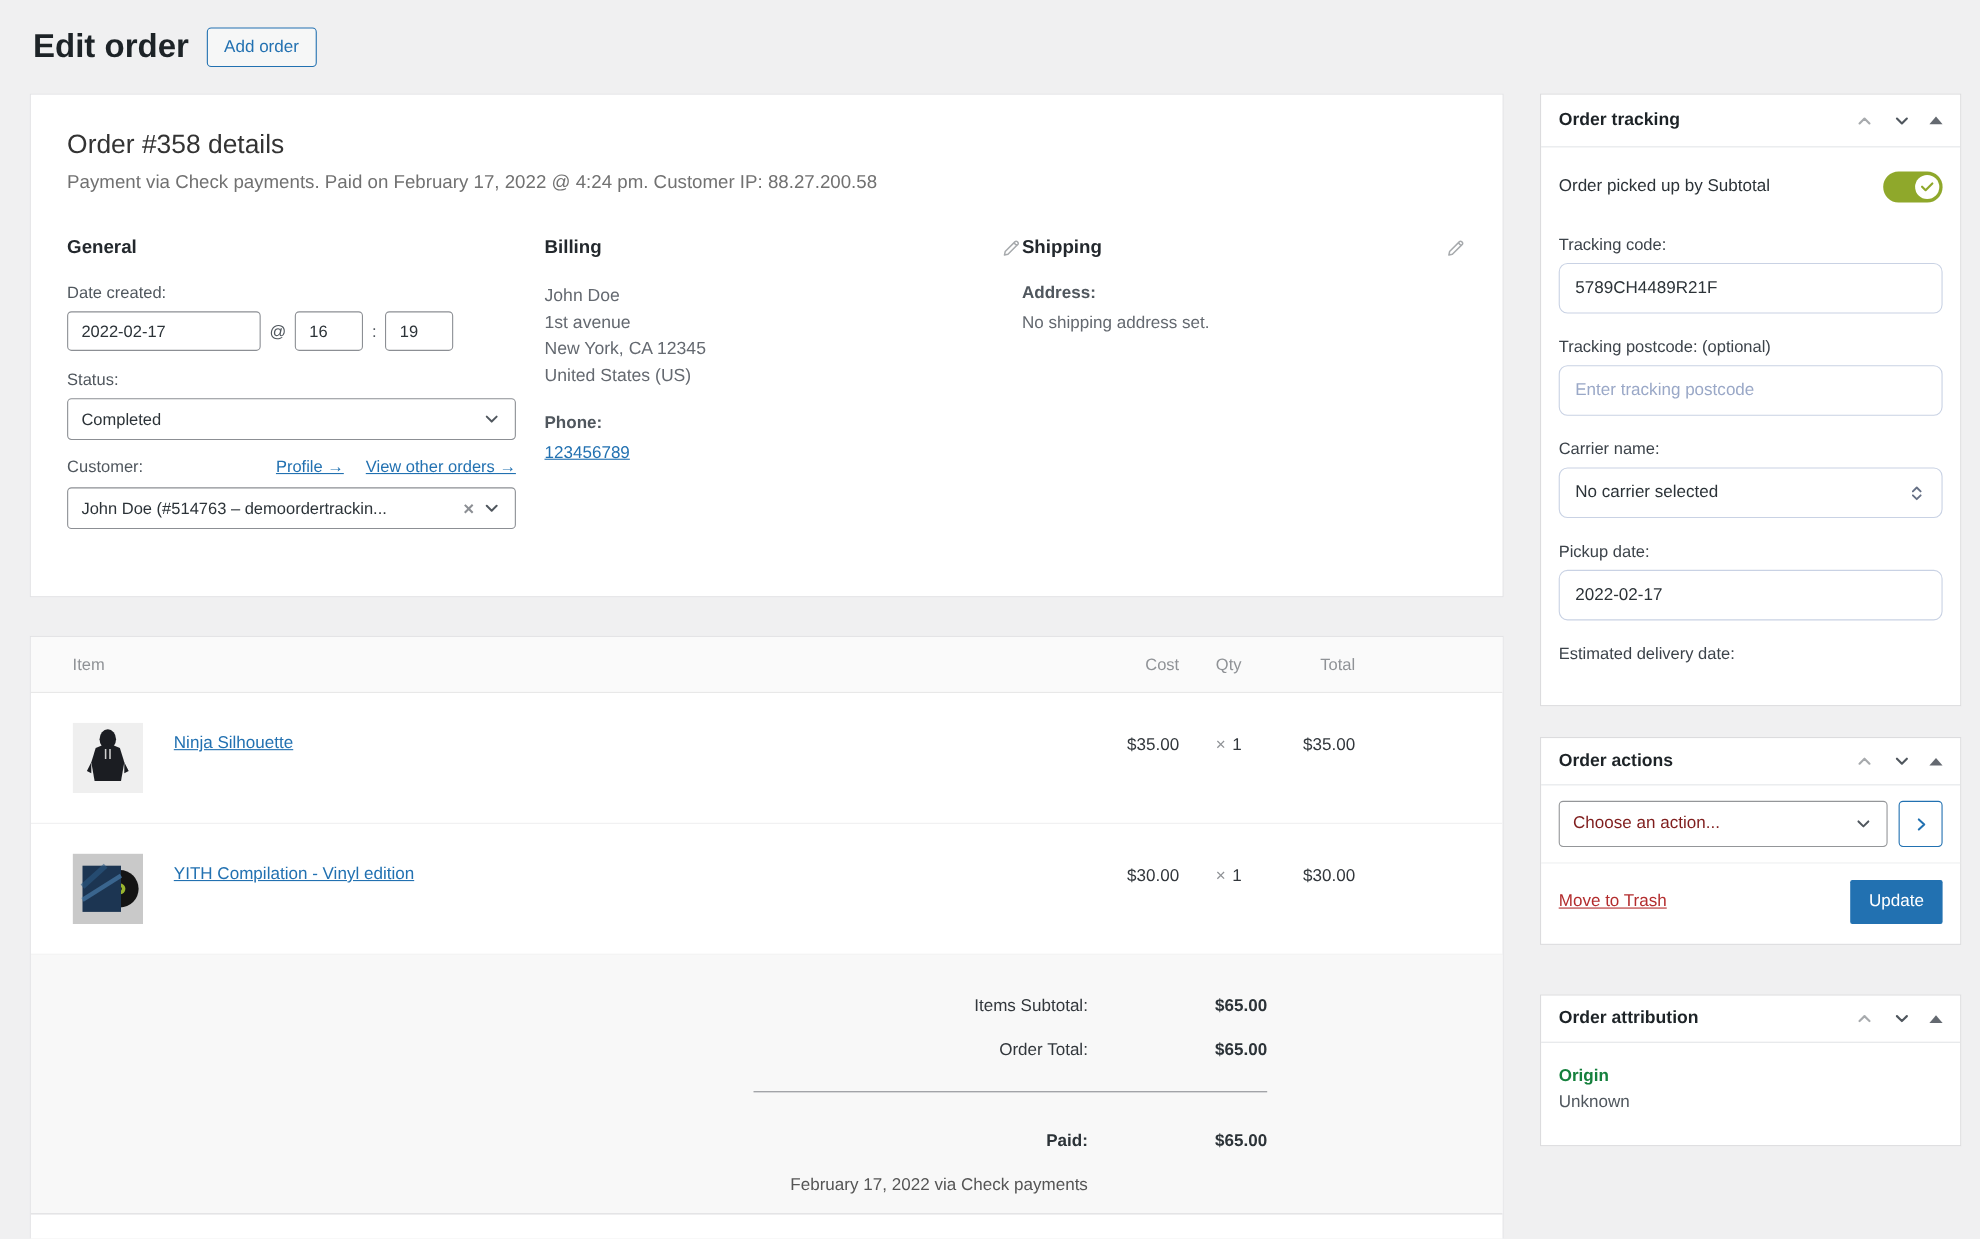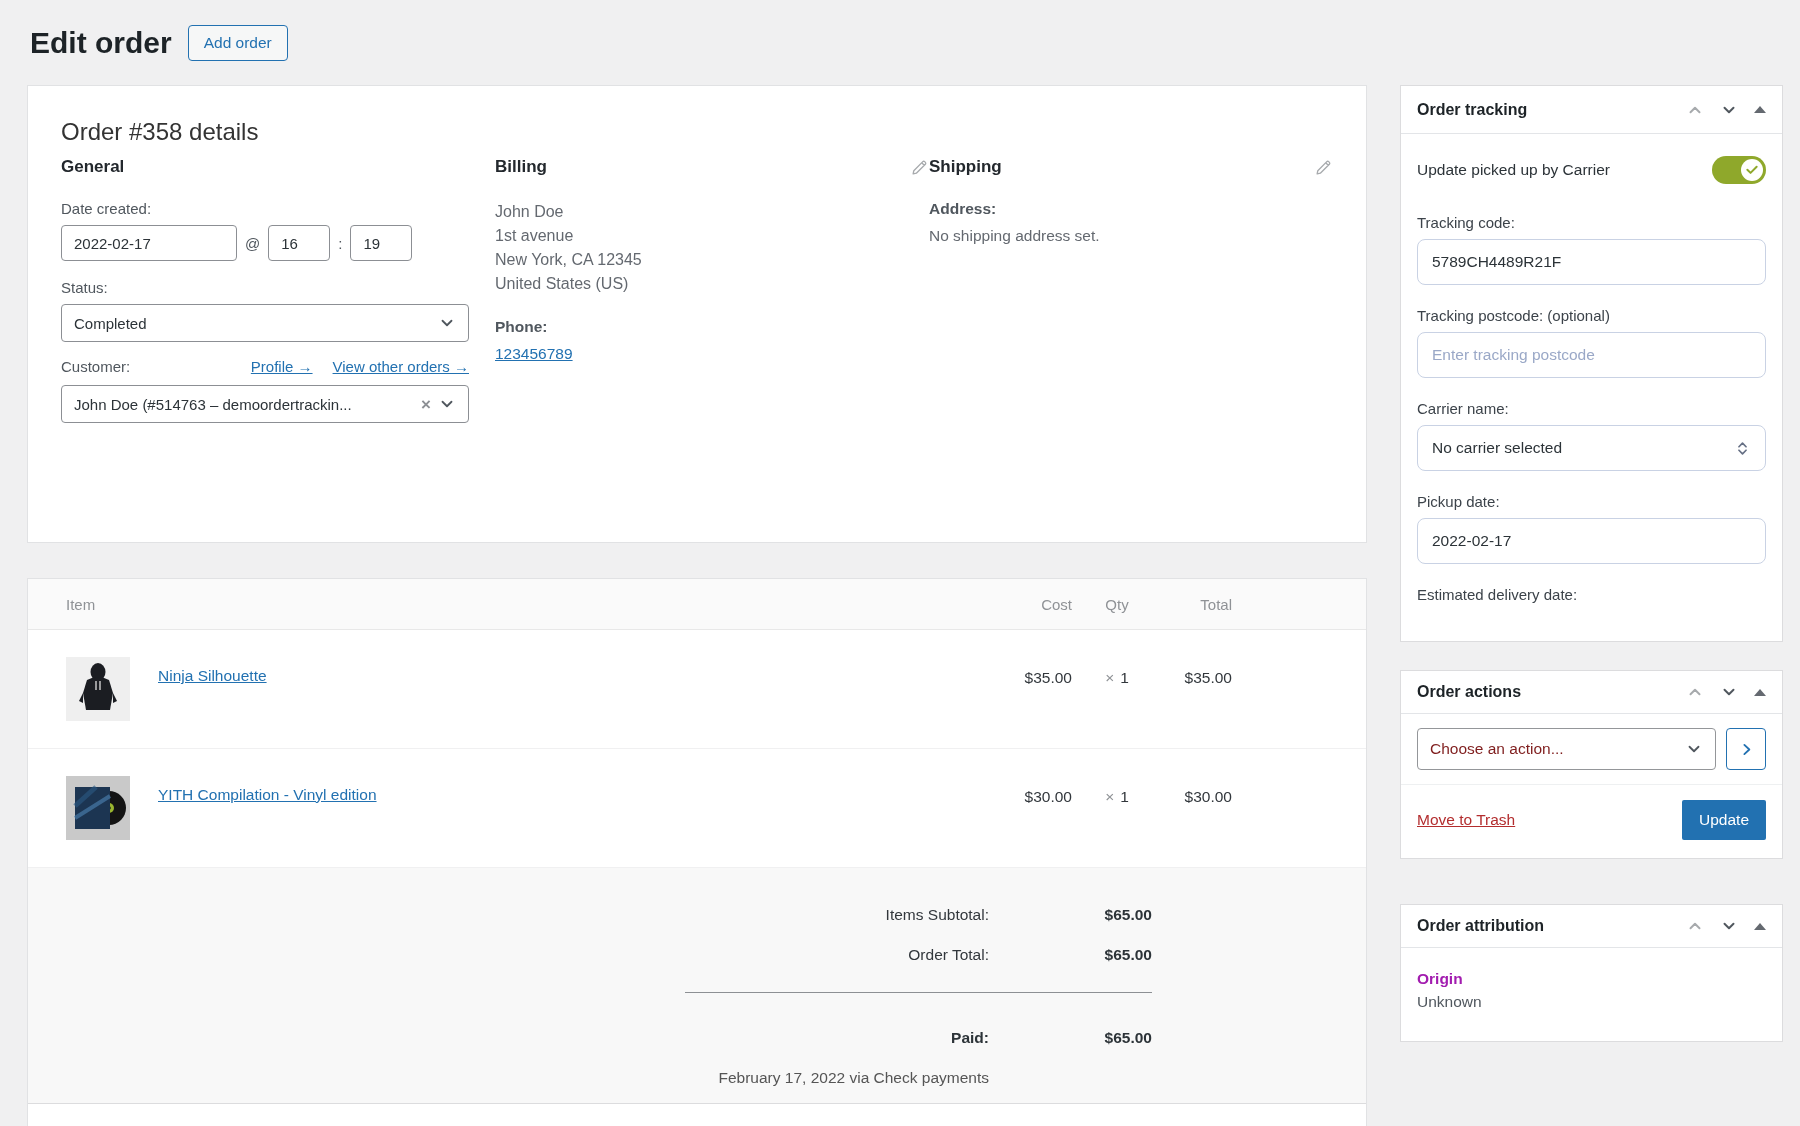--- a/index.html
+++ b/index.html
@@ -145,35 +145,36 @@
   .p-foot { border-top:1px solid #eef0f1; padding:15px 16px 18px; display:flex; justify-content:space-between; align-items:center; }
   .trash-link { color:#b32d2e; text-decoration:underline; font-size:15.5px; }
   .update-btn {
     background:#2271b1; color:#fff; border:none; border-radius:2px; padding:11px 17px;
     font:15.5px "Liberation Sans", sans-serif; cursor:pointer;
   }
 
   .panel-attr { margin-top:45px; }
   .panel-attr .p-head { height:43px; }
   .attr-body { padding:22px 16px 30px; }
-  .attr-label { font-size:15.5px; font-weight:700; color:#a21caf; margin:0 0 5px; }
+  .attr-label { font-size:15.5px; font-weight:700; color:#15803d; margin:0 0 5px; }
   .attr-value { font-size:15.5px; color:#50575e; margin:0; }
 </style>
 </head>
 <body>
 
 <div class="page-head">
   <h1>Edit order</h1>
   <button class="add-order-btn">Add order</button>
 </div>
 
 <div class="main-col">
 
   <div class="card card-order">
     <h2>Order #358 details</h2>
+    <p class="order-sub">Payment via Check payments. Paid on February 17, 2022 @ 4:24 pm. Customer IP: 88.27.200.58</p>
 
     <div class="cols">
 
       <div class="col-general">
         <div class="col-head">
           <h3>General</h3>
         </div>
         <label class="flabel">Date created:</label>
         <div class="date-row">
           <input class="wpinput date-input" value="2022-02-17" style="">
@@ -329,21 +330,21 @@
             <polyline points="6,9 12,15 18,9" fill="none" stroke="#50575e" stroke-width="2.6" stroke-linecap="round" stroke-linejoin="round"></polyline>
           </svg>
         </button>
         <button class="p-icon-btn">
           <span class="tri-up"></span>
         </button>
       </span>
     </div>
     <div class="tracking-body">
       <div class="toggle-row">
-        <span class="toggle-label">Update picked up by Carrier</span>
+        <span class="toggle-label">Order picked up by Subtotal</span>
         <button class="toggle" style="background:#8fa82b;">
           <span class="toggle-knob">
             <svg width="14" height="14" viewBox="0 0 24 24">
               <polyline points="20,6.5 9.5,17 4,11.5" fill="none" stroke="#8fa82b" stroke-width="3.4" stroke-linecap="round" stroke-linejoin="round"></polyline>
             </svg>
           </span>
         </button>
       </div>
 
       <label class="slabel">Tracking code:</label>

